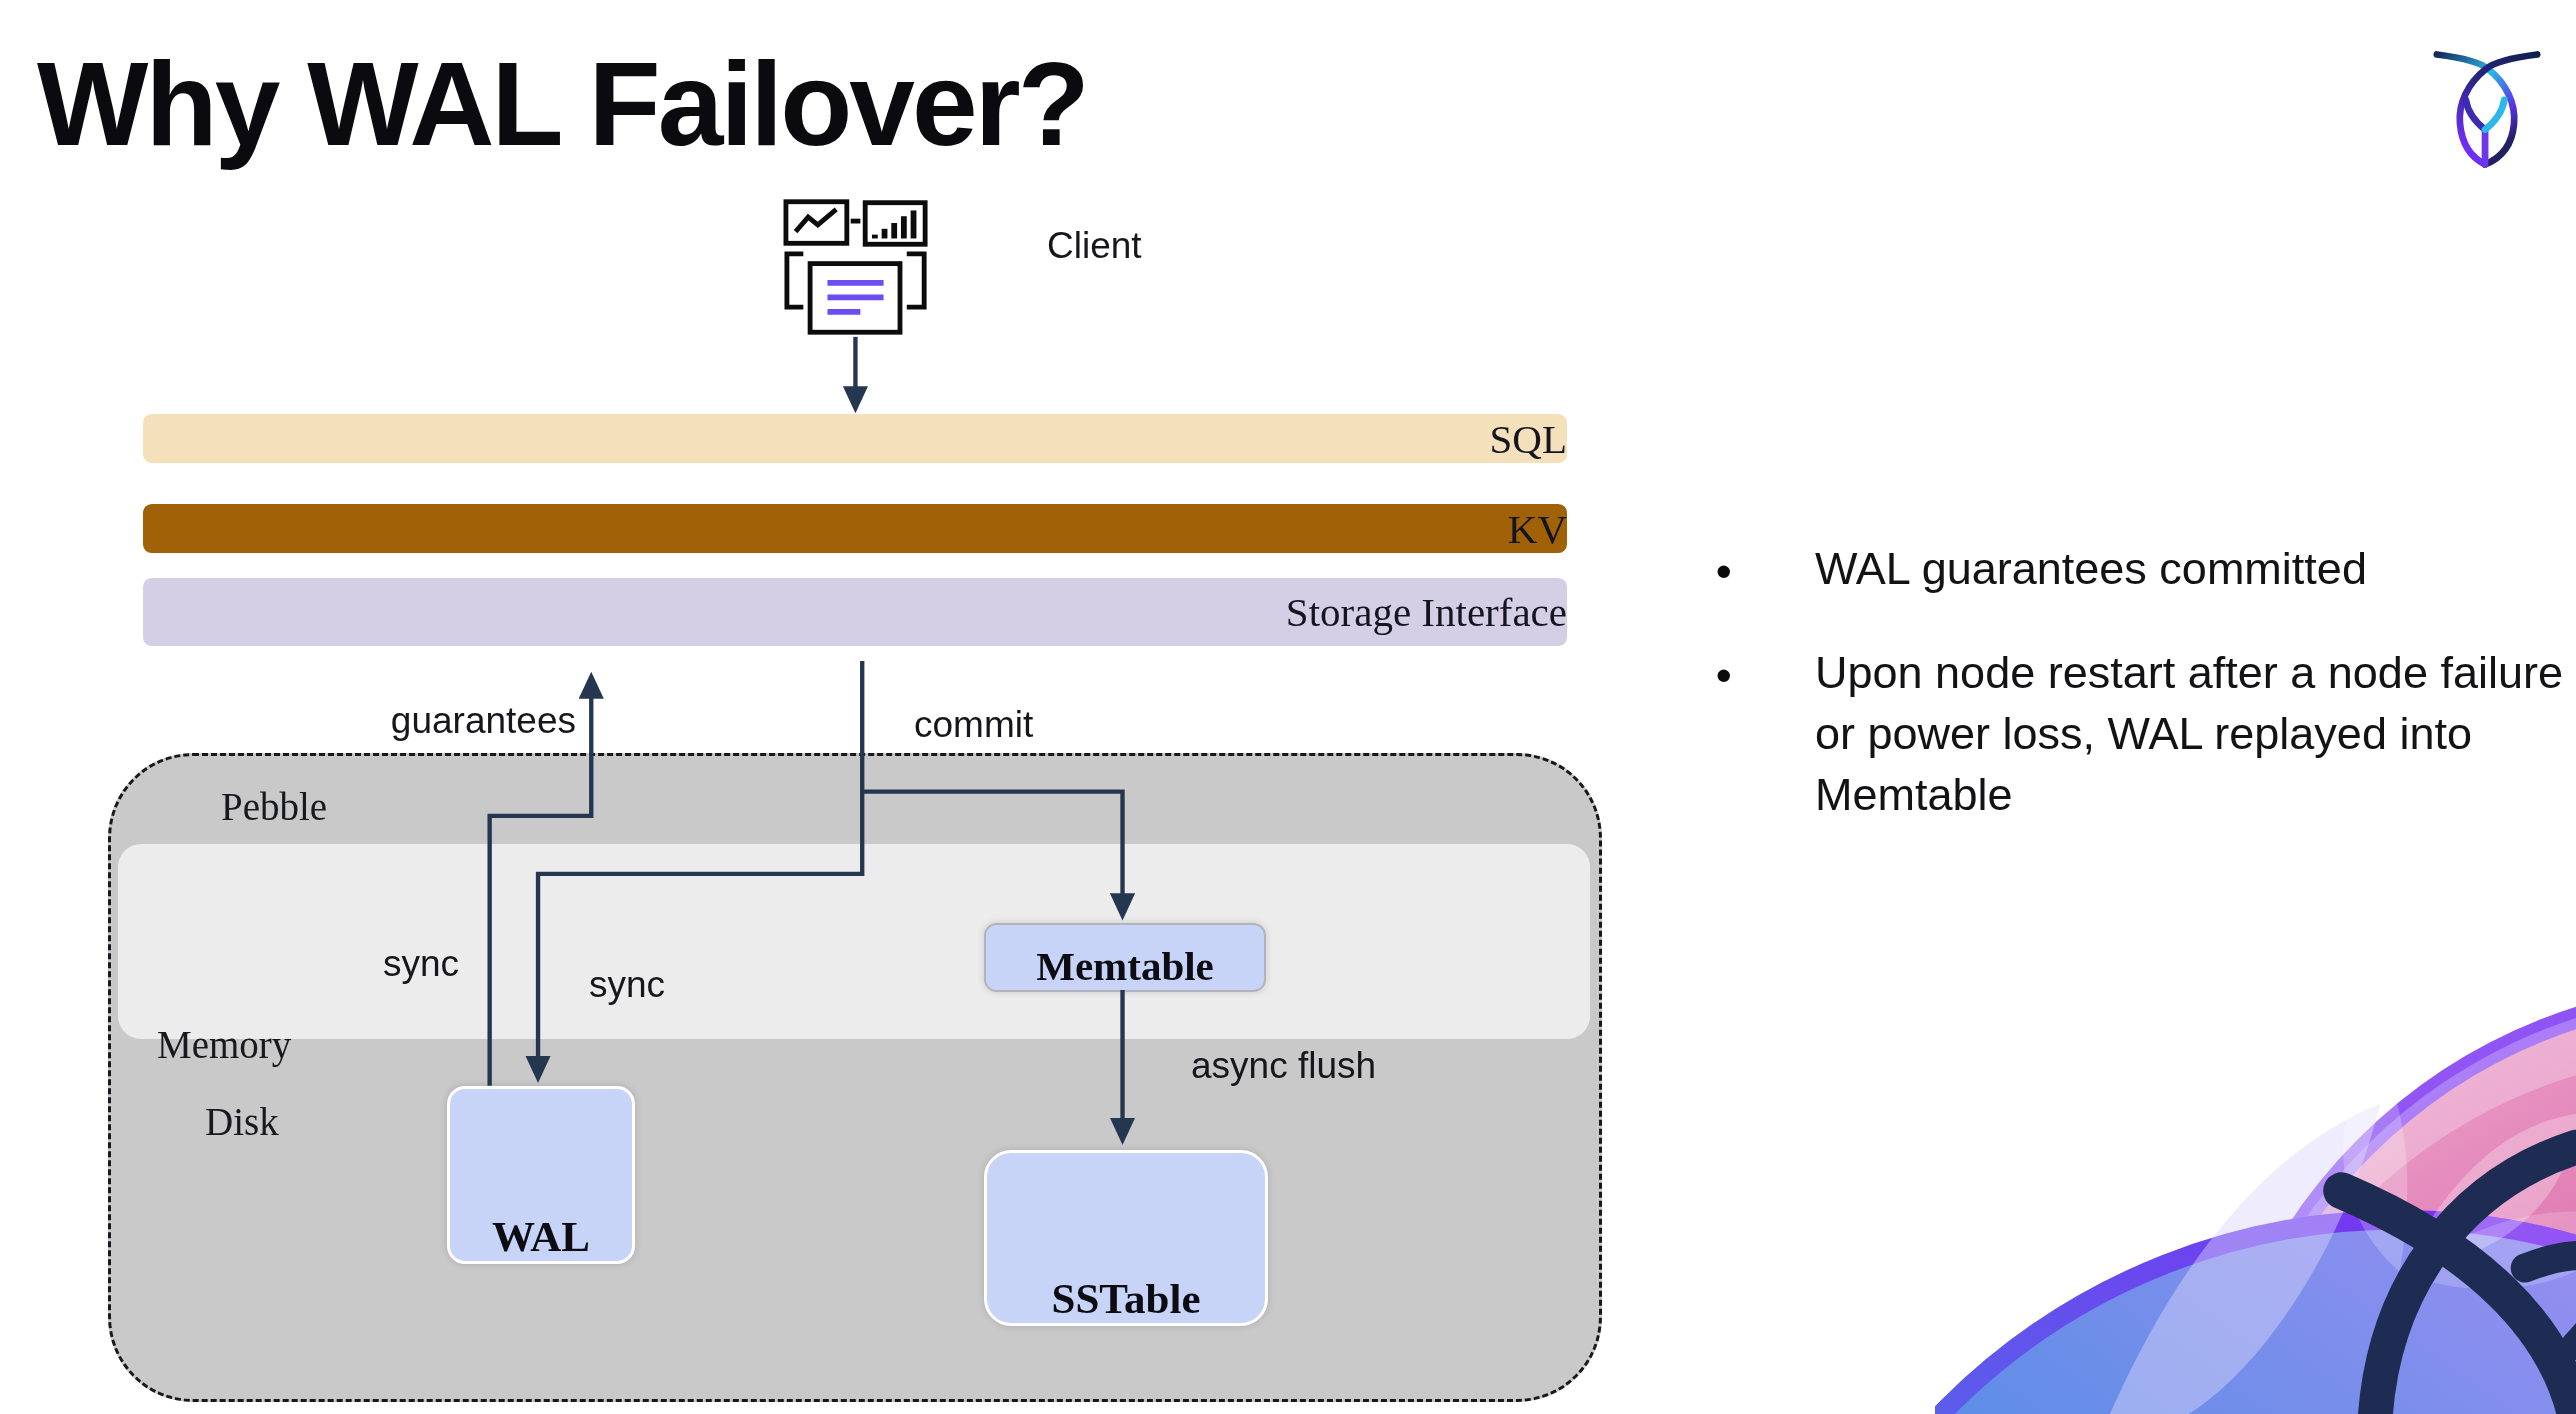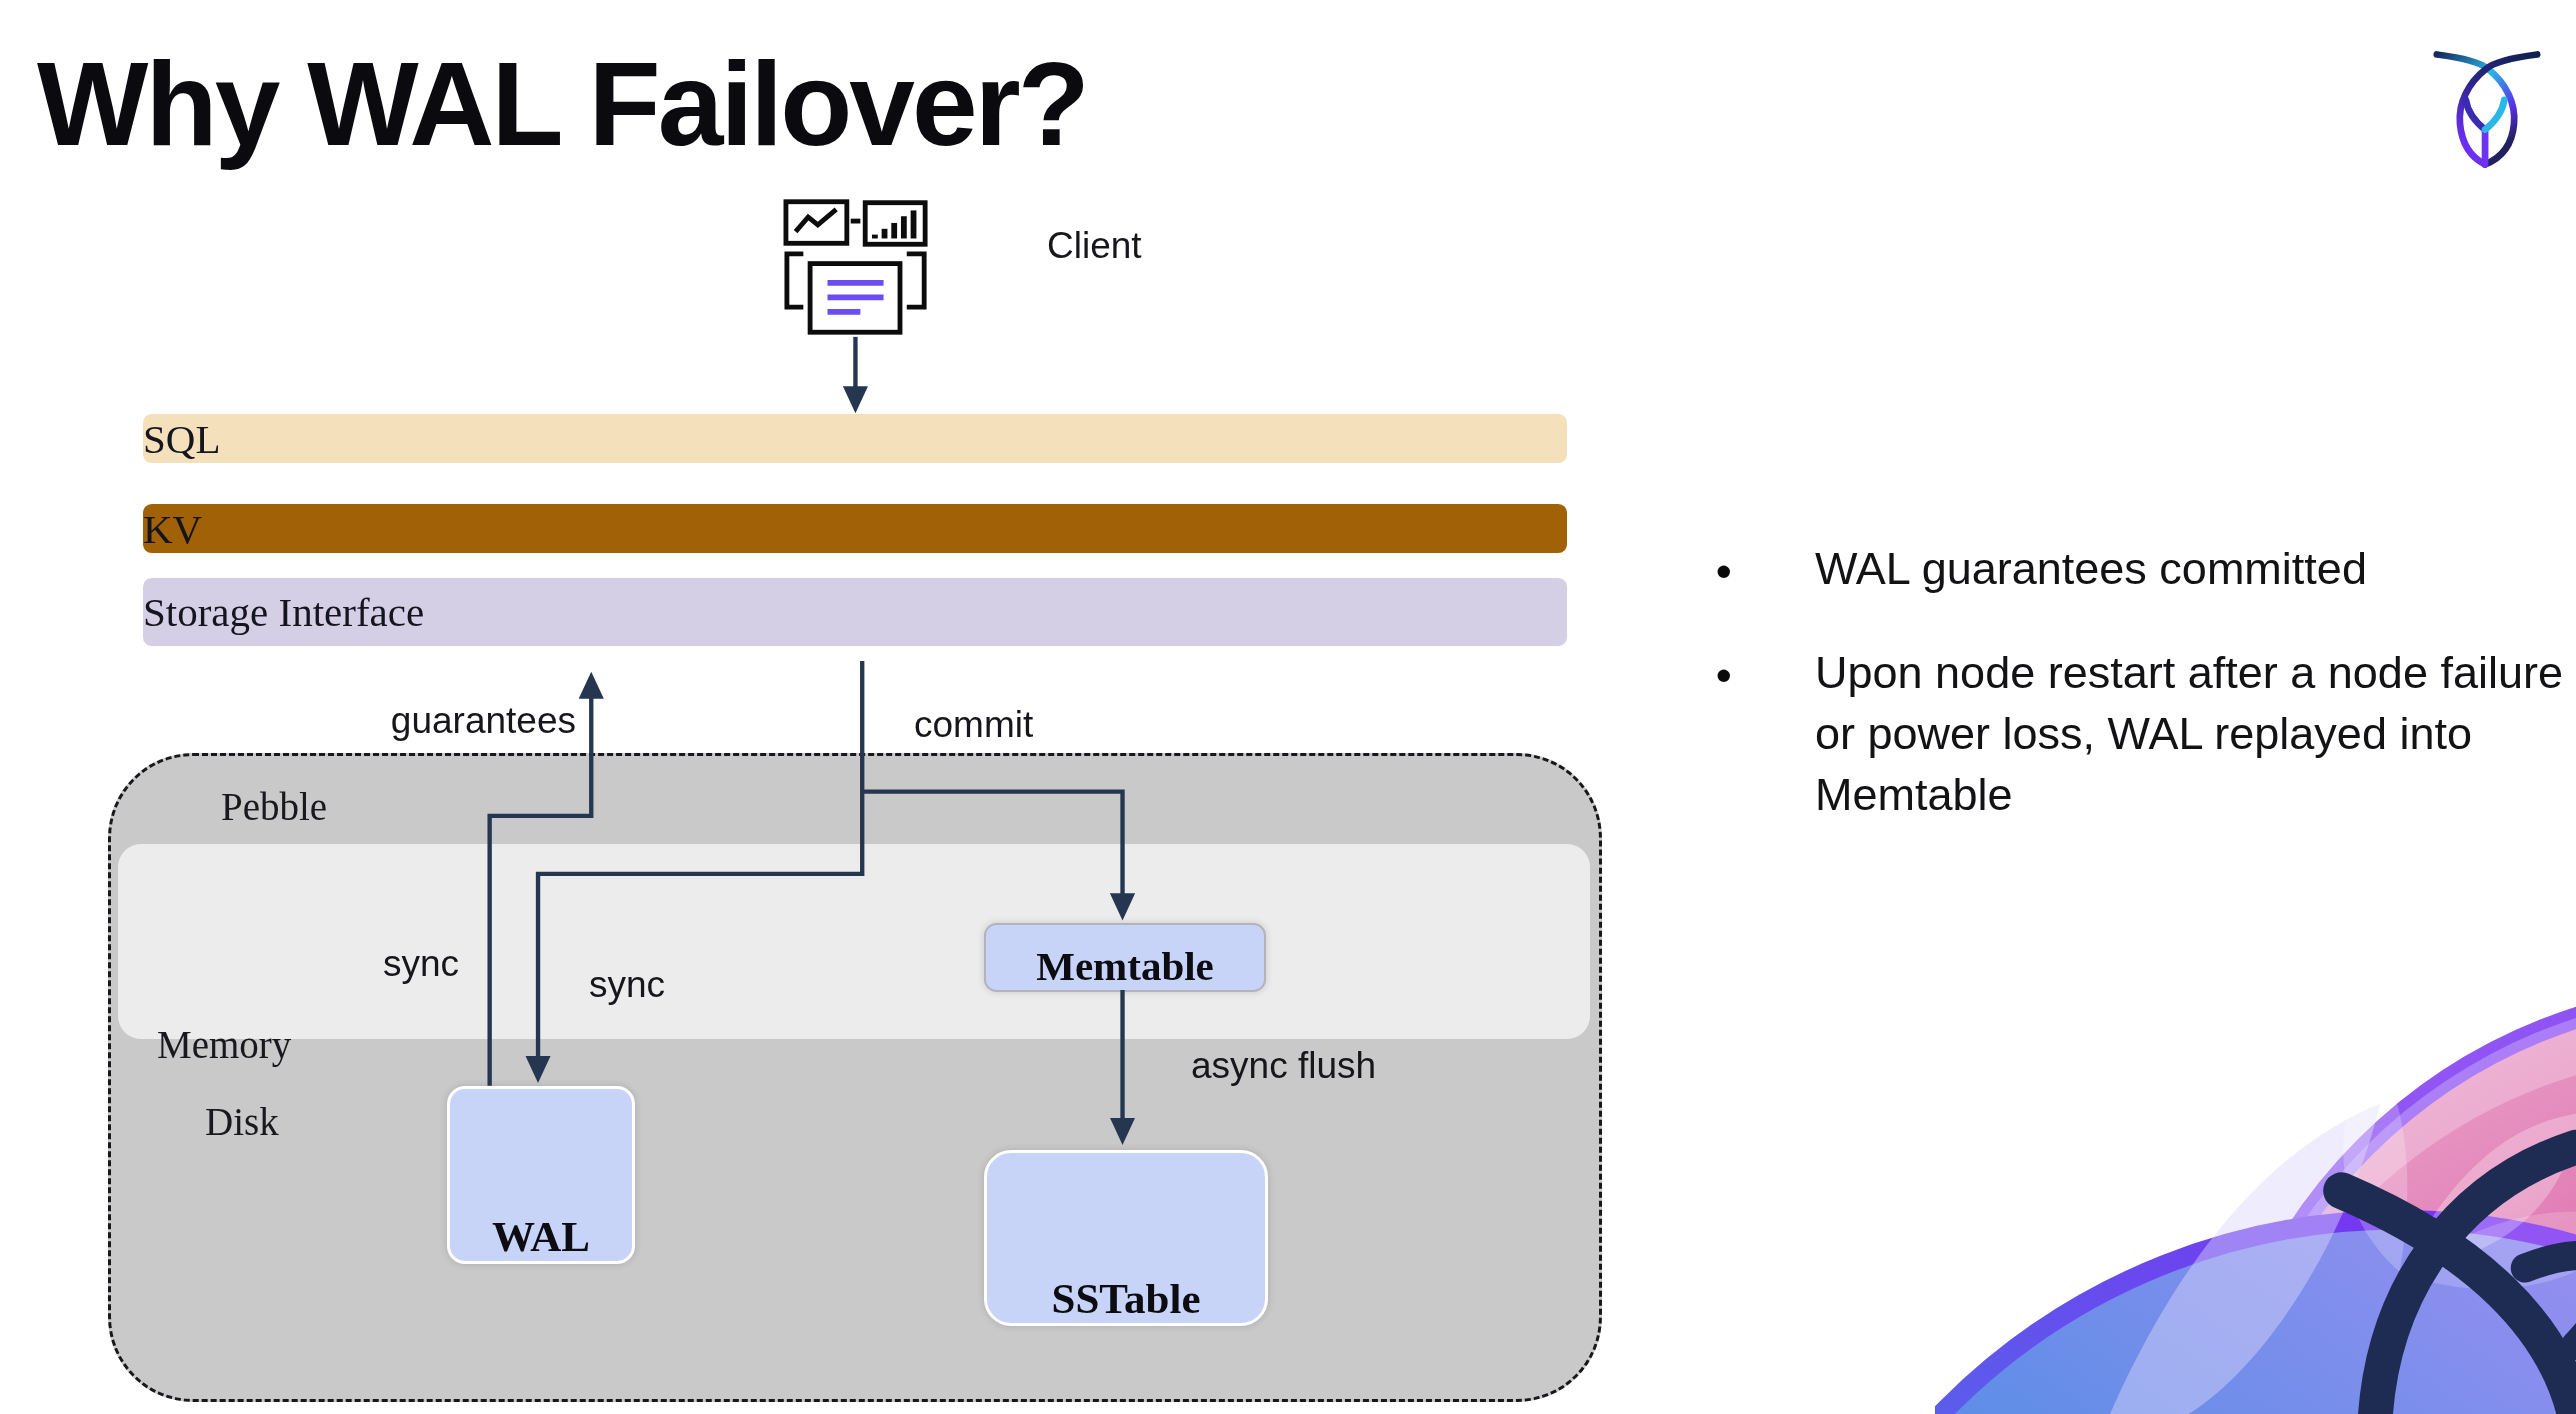--- a/index.html
+++ b/index.html
@@ -9,21 +9,21 @@
   }
   .abs{position:absolute;}
   
   #page-title{
     left:37px; top:37px; font-size:118px; font-weight:800; letter-spacing:-2.9px;
     color:#0a0a0f; line-height:1.15; white-space:nowrap;
   }
   
   .bar{
     left:143px; width:1424px; border-radius:8.7px; display:flex; align-items:center;
-    justify-content:flex-start; font-family:"Liberation Serif", serif; font-size:41px;
+    justify-content:flex-end; font-family:"Liberation Serif", serif; font-size:41px;
     color:#15151f; z-index:2;
   }
   #bar-sql{top:414px; height:49px; background:#f5e0bc;}
   #bar-kv{top:504px; height:49px; background:#a16207;}
   #bar-storage{top:578px; height:68px; background:#d5cfe5;}
   
   #pebble-box{
     left:108px; top:753px; width:1488px; height:643px; background:#c9c9c9;
     border:3.9px dashed #17171c; border-radius:85px; z-index:1;
   }

